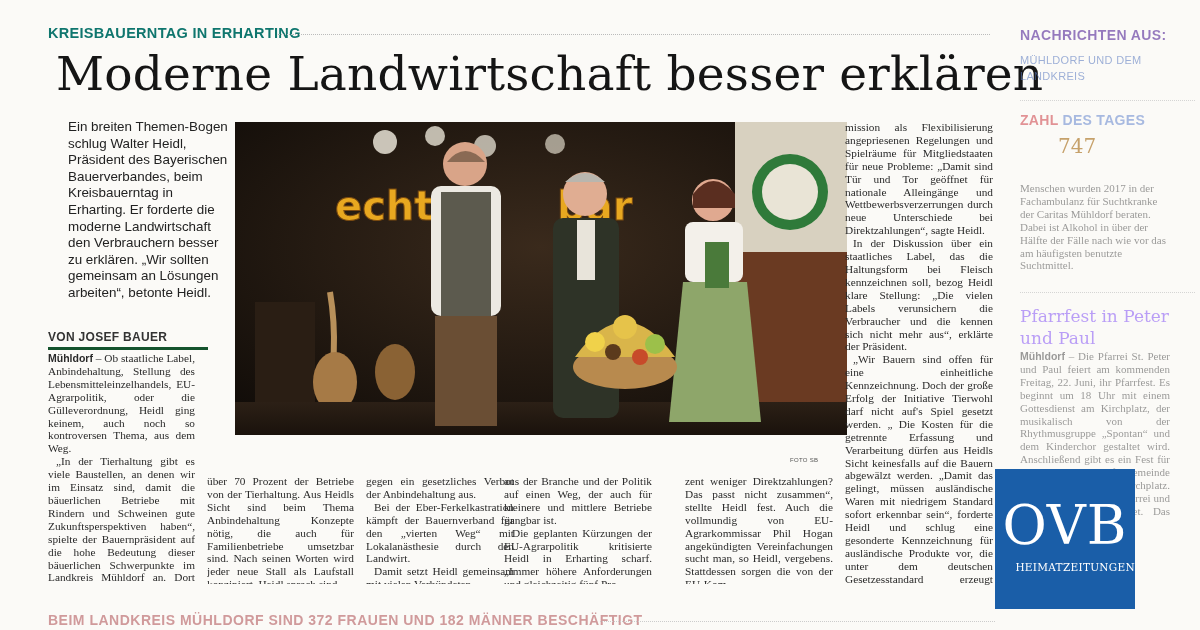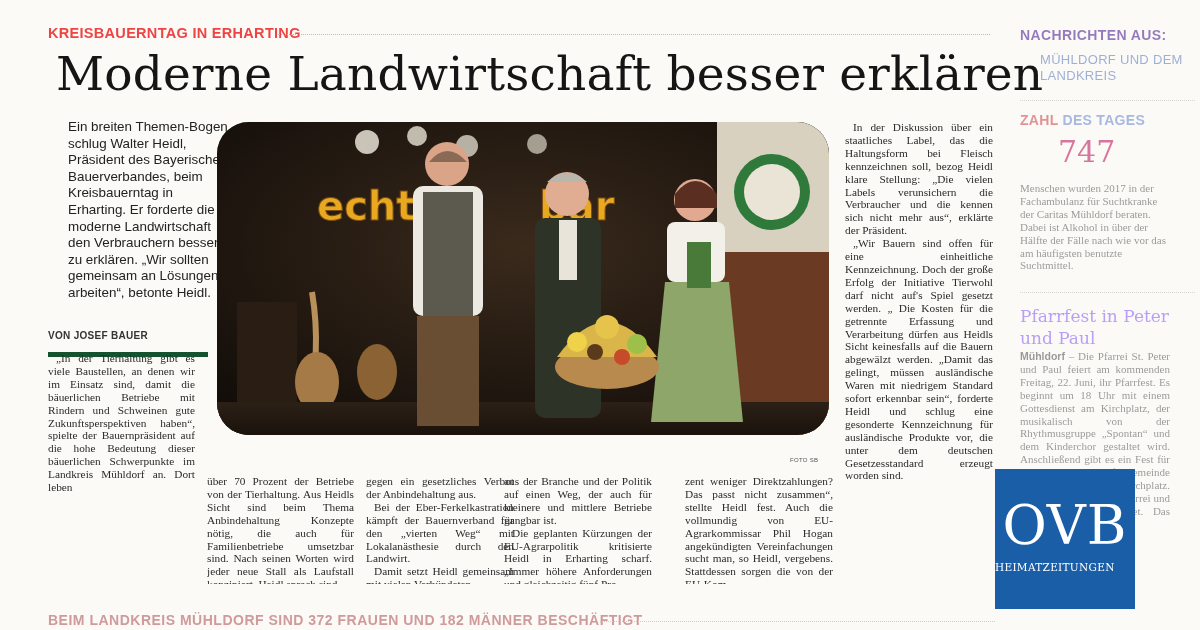--- a/index.html
+++ b/index.html
@@ -2,85 +2,86 @@
 <html><head>
 <meta charset="utf-8">
 <style>
   * { box-sizing: border-box; margin: 0; padding: 0; }
   html, body { width: 1200px; height: 630px; overflow: hidden; background: #f7f6f3; }
   body { position: relative; font-family: "DejaVu Serif", "Liberation Serif", serif; color: #2a2a2a; }
 
   .page { position: absolute; left: 0; top: 0; width: 1200px; height: 630px; background: #fbfaf7; }
 
   
-  .kicker { position: absolute; left: 48px; top: 25px; font-family: "Liberation Sans", sans-serif; font-weight: bold; font-size: 14.5px; letter-spacing: 0.3px; color: #ef4444; }
+  .kicker { position: absolute; left: 48px; top: 25px; font-family: "Liberation Sans", sans-serif; font-weight: bold; font-size: 14.5px; letter-spacing: 0.3px; color: #0f766e; }
   .kicker-rule { position: absolute; left: 278px; top: 34px; width: 712px; border-top: 1px dotted #bbb; }
 
   .headline { position: absolute; left: 56px; top: 46px; width: 935px; font-family: "DejaVu Serif", "Liberation Serif", serif; font-size: 47px; letter-spacing: 0.2px; color: #151515; font-weight: normal; white-space: nowrap; }
 
   
   .lead { position: absolute; left: 48px; top: 119px; width: 160px; font-family: "Liberation Sans", sans-serif; font-size: 13.4px; line-height: 16.6px; color: #222; margin-left: 20px; }
-  .byline { position: absolute; left: 48px; top: 330px; width: 160px; font-family: "Liberation Sans", sans-serif; font-size: 10px; font-weight: bold; letter-spacing: 0.3px; color: #333; border-bottom: 5px solid #14532d; padding-bottom: 11px; }
+  .byline { position: absolute; left: 48px; top: 330px; width: 160px; font-family: "Liberation Sans", sans-serif; font-size: 12px; font-weight: bold; letter-spacing: 0.3px; color: #333; border-bottom: 3px solid #14532d; padding-bottom: 3px; }
 
   .body-col { position: absolute; font-family: "Liberation Serif", "DejaVu Serif", serif; font-size: 11.3px; line-height: 12.9px; color: #2a2a2a; text-align: justify; overflow: hidden; }
   .body-col p { margin: 0; }
   .body-col .ind { text-indent: 8px; }
   .body-col b { font-family: "Liberation Sans", sans-serif; font-weight: bold; font-size: 10.5px; }
 
   .col1 { left: 48px; top: 352px; width: 147px; height: 232px; }
   .col2 { left: 207px; top: 475px; width: 147px; height: 109px; }
   .col3 { left: 366px; top: 475px; width: 148px; height: 109px; }
   .col4 { left: 504px; top: 475px; width: 148px; height: 109px; }
   .col5 { left: 685px; top: 475px; width: 148px; height: 109px; }
   .col6 { left: 845px; top: 121px; width: 148px; height: 465px; }
 
   
-  .photo { position: absolute; left: 217px; top: 122px; width: 612px; height: 313px; overflow: hidden; background: #737373; border-radius: 32px; }
+  .photo { position: absolute; left: 235px; top: 122px; width: 612px; height: 313px; overflow: hidden; background: #737373; }
   .caption { position: absolute; left: 217px; top: 438px; width: 612px; font-family: "Liberation Sans", sans-serif; font-size: 10.8px; line-height: 13.5px; color: #222; }
   .caption b { font-weight: bold; }
   .photo-credit { position: absolute; left: 790px; top: 457px; font-family: "Liberation Sans", sans-serif; font-size: 6px; color: #555; letter-spacing: 0.3px; }
 
   
   .footer-strip { position: absolute; left: 48px; top: 612px; font-family: "Liberation Sans", sans-serif; font-weight: bold; font-size: 14px; letter-spacing: 0.5px; color: #c98a8c; opacity: 0.85; }
   .footer-rule { position: absolute; left: 600px; top: 621px; width: 395px; border-top: 1px dotted #ccc; }
 
   
   .sidebar { position: absolute; left: 1010px; top: 0; width: 190px; height: 630px; opacity: 0.58; }
   .sb-head { position: absolute; left: 10px; top: 27px; font-family: "Liberation Sans", sans-serif; font-weight: bold; font-size: 14px; letter-spacing: 0.4px; color: #4c1d95; }
-  .sb-sub { position: absolute; left: 10px; top: 52px; width: 160px; font-family: "Liberation Sans", sans-serif; font-size: 13px; line-height: 16px; color: #5a7ac0; letter-spacing: 0.3px; margin-left: 20px; }
+  .sb-sub { position: absolute; left: 10px; top: 52px; width: 160px; font-family: "Liberation Sans", sans-serif; font-size: 11px; line-height: 16px; color: #5a7ac0; letter-spacing: 0.3px; }
   .sb-rule { position: absolute; left: 10px; top: 100px; width: 175px; border-top: 1px dotted #bbb; }
   .zahl { position: absolute; left: 10px; top: 112px; font-family: "Liberation Sans", sans-serif; font-weight: bold; font-size: 14px; letter-spacing: 0.3px; }
   .zahl .red { color: #d04950; }
   .zahl .blue { color: #6b8bd0; }
-  .zahl-num { position: absolute; left: 48px; top: 134px; font-family: "DejaVu Serif", serif; font-size: 30px; color: #be185d; }
+  .zahl-num { position: absolute; left: 48px; top: 134px; font-family: "DejaVu Serif", serif; font-size: 20px; color: #a16207; }
   .zahl-text { position: absolute; left: 10px; top: 182px; width: 152px; font-family: "Liberation Serif", serif; font-size: 11px; line-height: 12.9px; color: #555; }
   .sb-rule2 { position: absolute; left: 10px; top: 292px; width: 175px; border-top: 1px dotted #bbb; }
   .pfarr-title { position: absolute; left: 10px; top: 305px; width: 160px; font-family: "DejaVu Serif", serif; font-size: 17px; line-height: 22px; color: #8b5cf6; }
   .pfarr-body { position: absolute; left: 10px; top: 350px; width: 150px; height: 280px; overflow: hidden; font-family: "Liberation Serif", serif; font-size: 11px; line-height: 12.9px; color: #555; text-align: justify; }
   .pfarr-body b { font-family: "Liberation Sans", sans-serif; font-weight: bold; font-size: 10.5px; }
 
   
   .ovb { position: absolute; left: 995px; top: 469px; width: 140px; height: 140px; background: #1a5ea8; }
   .ovb-letters { position: absolute; left: 0; top: 28px; width: 140px; text-align: center; font-family: "DejaVu Serif", "Liberation Serif", serif; font-size: 54px; line-height: 58px; color: #fff; letter-spacing: 1px; font-weight: normal; }
-  .ovb-sub { position: absolute; left: 0; top: 92px; width: 140px; text-align: left; font-family: "DejaVu Serif", "Liberation Serif", serif; font-size: 10.5px; color: #fff; letter-spacing: 0.3px; }
+  .ovb-sub { position: absolute; left: 0; top: 92px; width: 140px; text-align: right; font-family: "DejaVu Serif", "Liberation Serif", serif; font-size: 10.5px; color: #fff; letter-spacing: 0.3px; }
 </style>
 </head>
 <body>
 
 <div class="page">
 
   <div class="kicker">KREISBAUERNTAG IN ERHARTING</div>
   <div class="kicker-rule"></div>
 
   <h1 class="headline">Moderne Landwirtschaft besser erklären</h1>
 
   <div class="lead">Ein breiten Themen-Bogen schlug Walter Heidl, Präsident des Bayerischen Bauerverbandes, beim Kreisbauerntag in Erharting. Er forderte die moderne Landwirtschaft den Verbrauchern besser zu erklären. „Wir sollten gemeinsam an Lösungen arbeiten“, betonte Heidl.</div>
   <div class="byline">VON JOSEF BAUER</div>
 
   <div class="body-col col1">
+    <p><b>Mühldorf</b><span> – Ob staatliche Label, Anbindehaltung, Stellung des Lebensmitteleinzelhandels, EU-Agrarpolitik, oder die Gülleverordnung, Heidl ging keinem, auch noch so kontroversen Thema, aus dem Weg.</span></p>
     <p class="ind">„In der Tierhaltung gibt es viele Baustellen, an denen wir im Einsatz sind, damit die bäuerlichen Betriebe mit Rindern und Schweinen gute Zukunftsperspektiven haben“, spielte der Bauernpräsident auf die hohe Bedeutung dieser bäuerlichen Schwerpunkte im Landkreis Mühldorf an. Dort leben</p>
   </div>
 
   <div class="photo">
     <svg width="612" height="313" viewBox="0 0 612 313">
       <defs>
         <radialGradient id="stage" cx="50%" cy="40%" r="70%">
           <stop offset="0%" stop-color="#3a2a1c"></stop>
           <stop offset="100%" stop-color="#120d09"></stop>
         </radialGradient>
@@ -149,20 +150,21 @@
   </div>
   <div class="body-col col4">
     <p>aus der Branche und der Politik auf einen Weg, der auch für kleinere und mittlere Betriebe gangbar ist.</p>
     <p class="ind">Die geplanten Kürzungen der EU-Agrarpolitik kritisierte Heidl in Erharting scharf. „Immer höhere Anforderungen und gleichzeitig fünf Pro-</p>
   </div>
   <div class="body-col col5">
     <p>zent weniger Direktzahlungen? Das passt nicht zusammen“, stellte Heidl fest. Auch die vollmundig von EU-Agrarkommissar Phil Hogan angekündigten Vereinfachungen sucht man, so Heidl, vergebens. Stattdessen sorgen die von der EU-Kom-</p>
   </div>
 
   <div class="body-col col6">
+    <p>mission als Flexibilisierung angepriesenen Regelungen und Spielräume für Mitgliedstaaten für neue Probleme: „Damit sind Tür und Tor geöffnet für nationale Alleingänge und Wettbewerbsverzerrungen durch neue Unterschiede bei Direktzahlungen“, sagte Heidl.</p>
     <p class="ind">In der Diskussion über ein staatliches Label, das die Haltungsform bei Fleisch kennzeichnen soll, bezog Heidl klare Stellung: „Die vielen Labels verunsichern die Verbraucher und die kennen sich nicht mehr aus“, erklärte der Präsident.</p>
     <p class="ind">„Wir Bauern sind offen für eine einheitliche Kennzeichnung. Doch der große Erfolg der Initiative Tierwohl darf nicht auf's Spiel gesetzt werden. „ Die Kosten für die getrennte Erfassung und Verarbeitung dürfen aus Heidls Sicht keinesfalls auf die Bauern abgewälzt werden. „Damit das gelingt, müssen ausländische Waren mit niedrigem Standard sofort erkennbar sein“, forderte Heidl und schlug eine gesonderte Kennzeichnung für ausländische Produkte vor, die unter dem deutschen Gesetzesstandard erzeugt worden sind.</p>
   </div>
 
   <div class="footer-strip">BEIM LANDKREIS MÜHLDORF SIND 372 FRAUEN UND 182 MÄNNER BESCHÄFTIGT</div>
   <div class="footer-rule"></div>
 
   <div class="sidebar">
     <div class="sb-head">NACHRICHTEN AUS:</div>
     <div class="sb-sub">MÜHLDORF UND DEM LANDKREIS</div>

